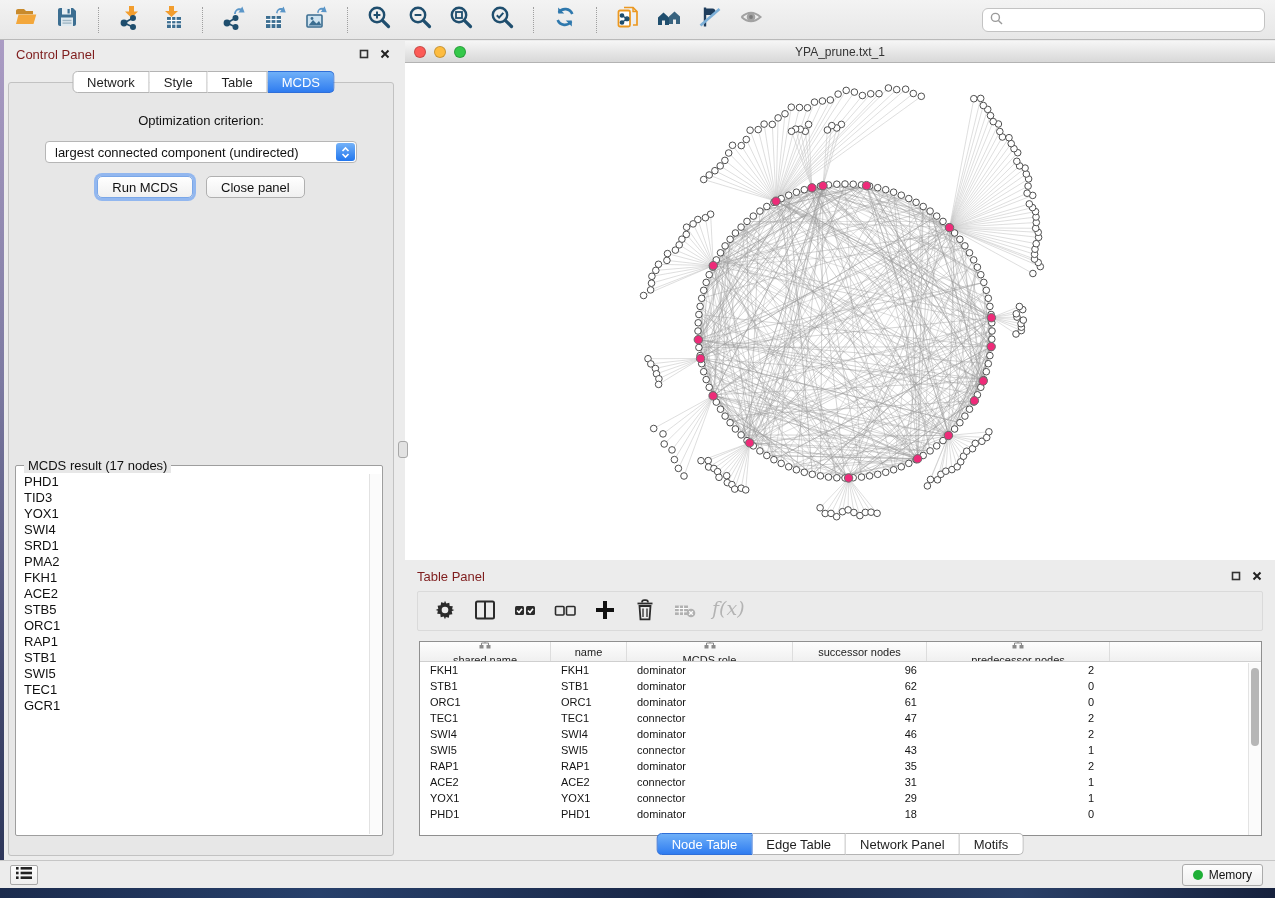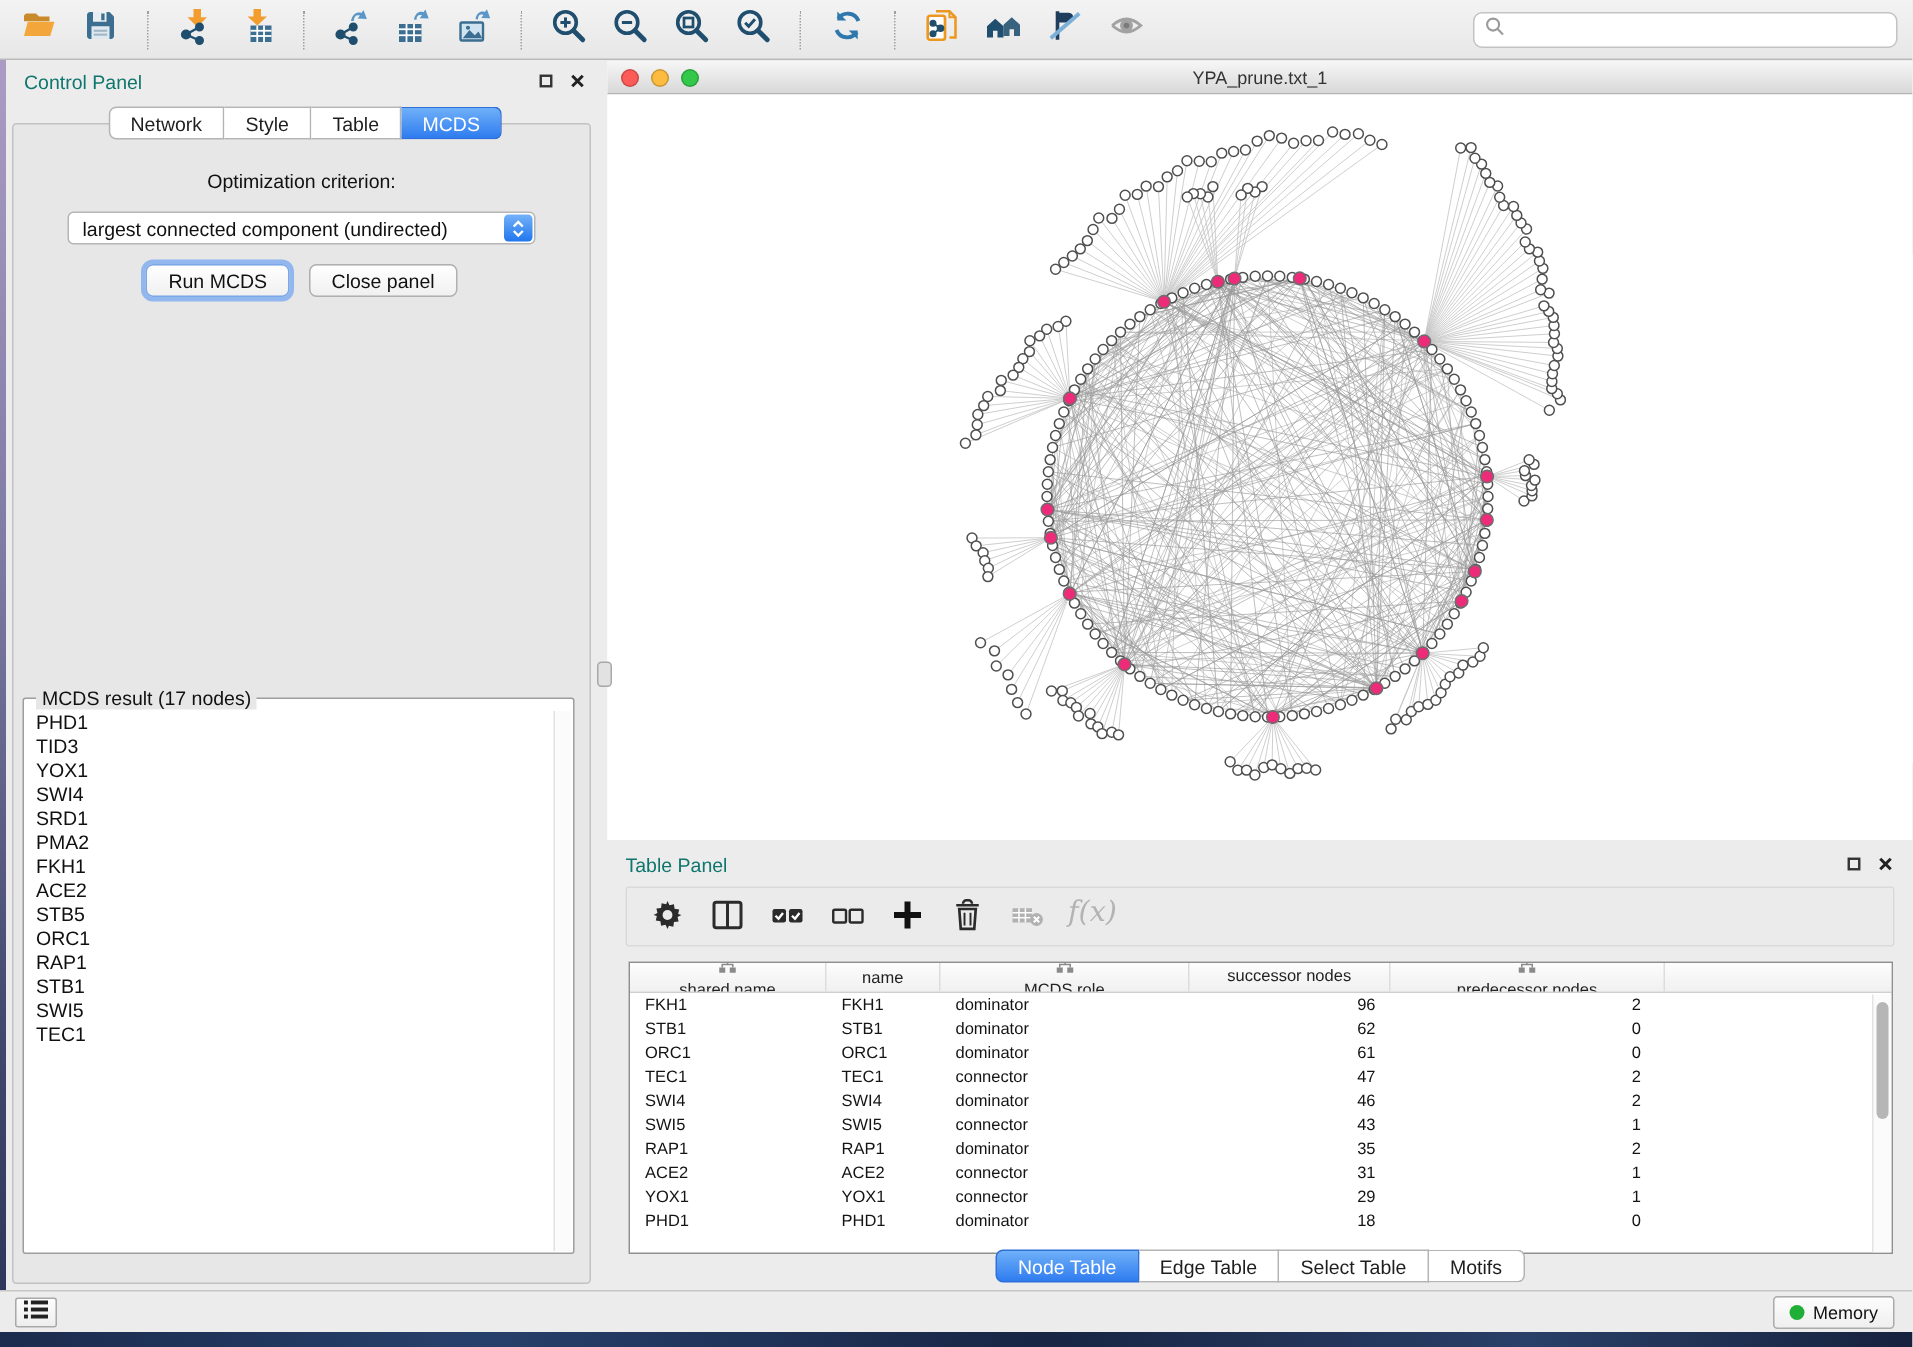--- a/index.html
+++ b/index.html
@@ -27,21 +27,21 @@
     display:flex; align-items:center; padding:0 7px; gap:6px;
   }
   .search-box input { border:none; outline:none; flex:1; font:12px "Liberation Sans",sans-serif; background:transparent; }
   
   #left-strip { position:absolute; left:0; top:40px; width:4px; height:848px;
     background:linear-gradient(#ab9cc4,#7d7aa2 40%,#44496f 75%,#2b3558); }
   #bottom-strip { position:absolute; left:0; bottom:0; right:0; height:10px;
     background:linear-gradient(90deg,#1b2b4d,#27406b 25%,#182544 55%,#2a4068 80%,#16213d); }
   
   .panel-header { height:26px; display:flex; align-items:center; padding:0 12px; }
-  .panel-title { font-size:13px; color:#0f766e; }
+  .panel-title { font-size:13px; color:#7f1d1d; }
   .panel-ctrls { margin-left:auto; display:flex; align-items:center; gap:9px; }
   .pc-btn { width:12px; height:12px; display:flex; align-items:center; justify-content:center; }
   
   #control-panel { position:absolute; left:4px; top:41px; width:399px; height:819px; background:#ececec; }
   #cp-tabs { position:absolute; left:50%; transform:translateX(-50%); top:30px; display:flex; z-index:3; }
   .seg-tab {
     height:22px; padding:0 14px; font:13px "Liberation Sans",sans-serif;
     background:#fff; border:1px solid #b4b4b4; border-left-width:0;
     color:#1e1e1e; display:flex; align-items:center; white-space:nowrap;
   }
@@ -382,20 +382,21 @@
           <div class="mcds-item">SRD1</div>
           <div class="mcds-item">PMA2</div>
           <div class="mcds-item">FKH1</div>
           <div class="mcds-item">ACE2</div>
           <div class="mcds-item">STB5</div>
           <div class="mcds-item">ORC1</div>
           <div class="mcds-item">RAP1</div>
           <div class="mcds-item">STB1</div>
           <div class="mcds-item">SWI5</div>
           <div class="mcds-item">TEC1</div>
+          <div class="mcds-item">GCR1</div>
         </div>
       <div id="mcds-scroll"></div>
     </div>
   </div>
 </div>
 
 <div id="network-panel">
   <div id="net-titlebar">
     <span class="tl" style="background: rgb(252, 91, 87);"></span>
     <span class="tl" style="background: rgb(253, 188, 64);"></span>
@@ -1474,21 +1475,21 @@
           <div class="td r" style="width: 183px; padding-right: 16px;">0</div>
         </div>
       </div>
     <div id="nt-scroll">
       <div id="nt-thumb"></div>
     </div>
   </div>
   <div id="tp-tabs">
       <button class="seg-tab active">Node Table</button>
       <button class="seg-tab">Edge Table</button>
-      <button class="seg-tab">Select Table</button>
+      <button class="seg-tab">Network Panel</button>
       <button class="seg-tab">Motifs</button>
     </div>
 </div>
 
 <div id="status-bar">
   <div id="status-list-btn">
     <span>
       <svg width="16" height="14" viewBox="0 0 16 14">
           <g fill="#222">
             <rect x="0" y="1" width="2.6" height="2.6"></rect>

